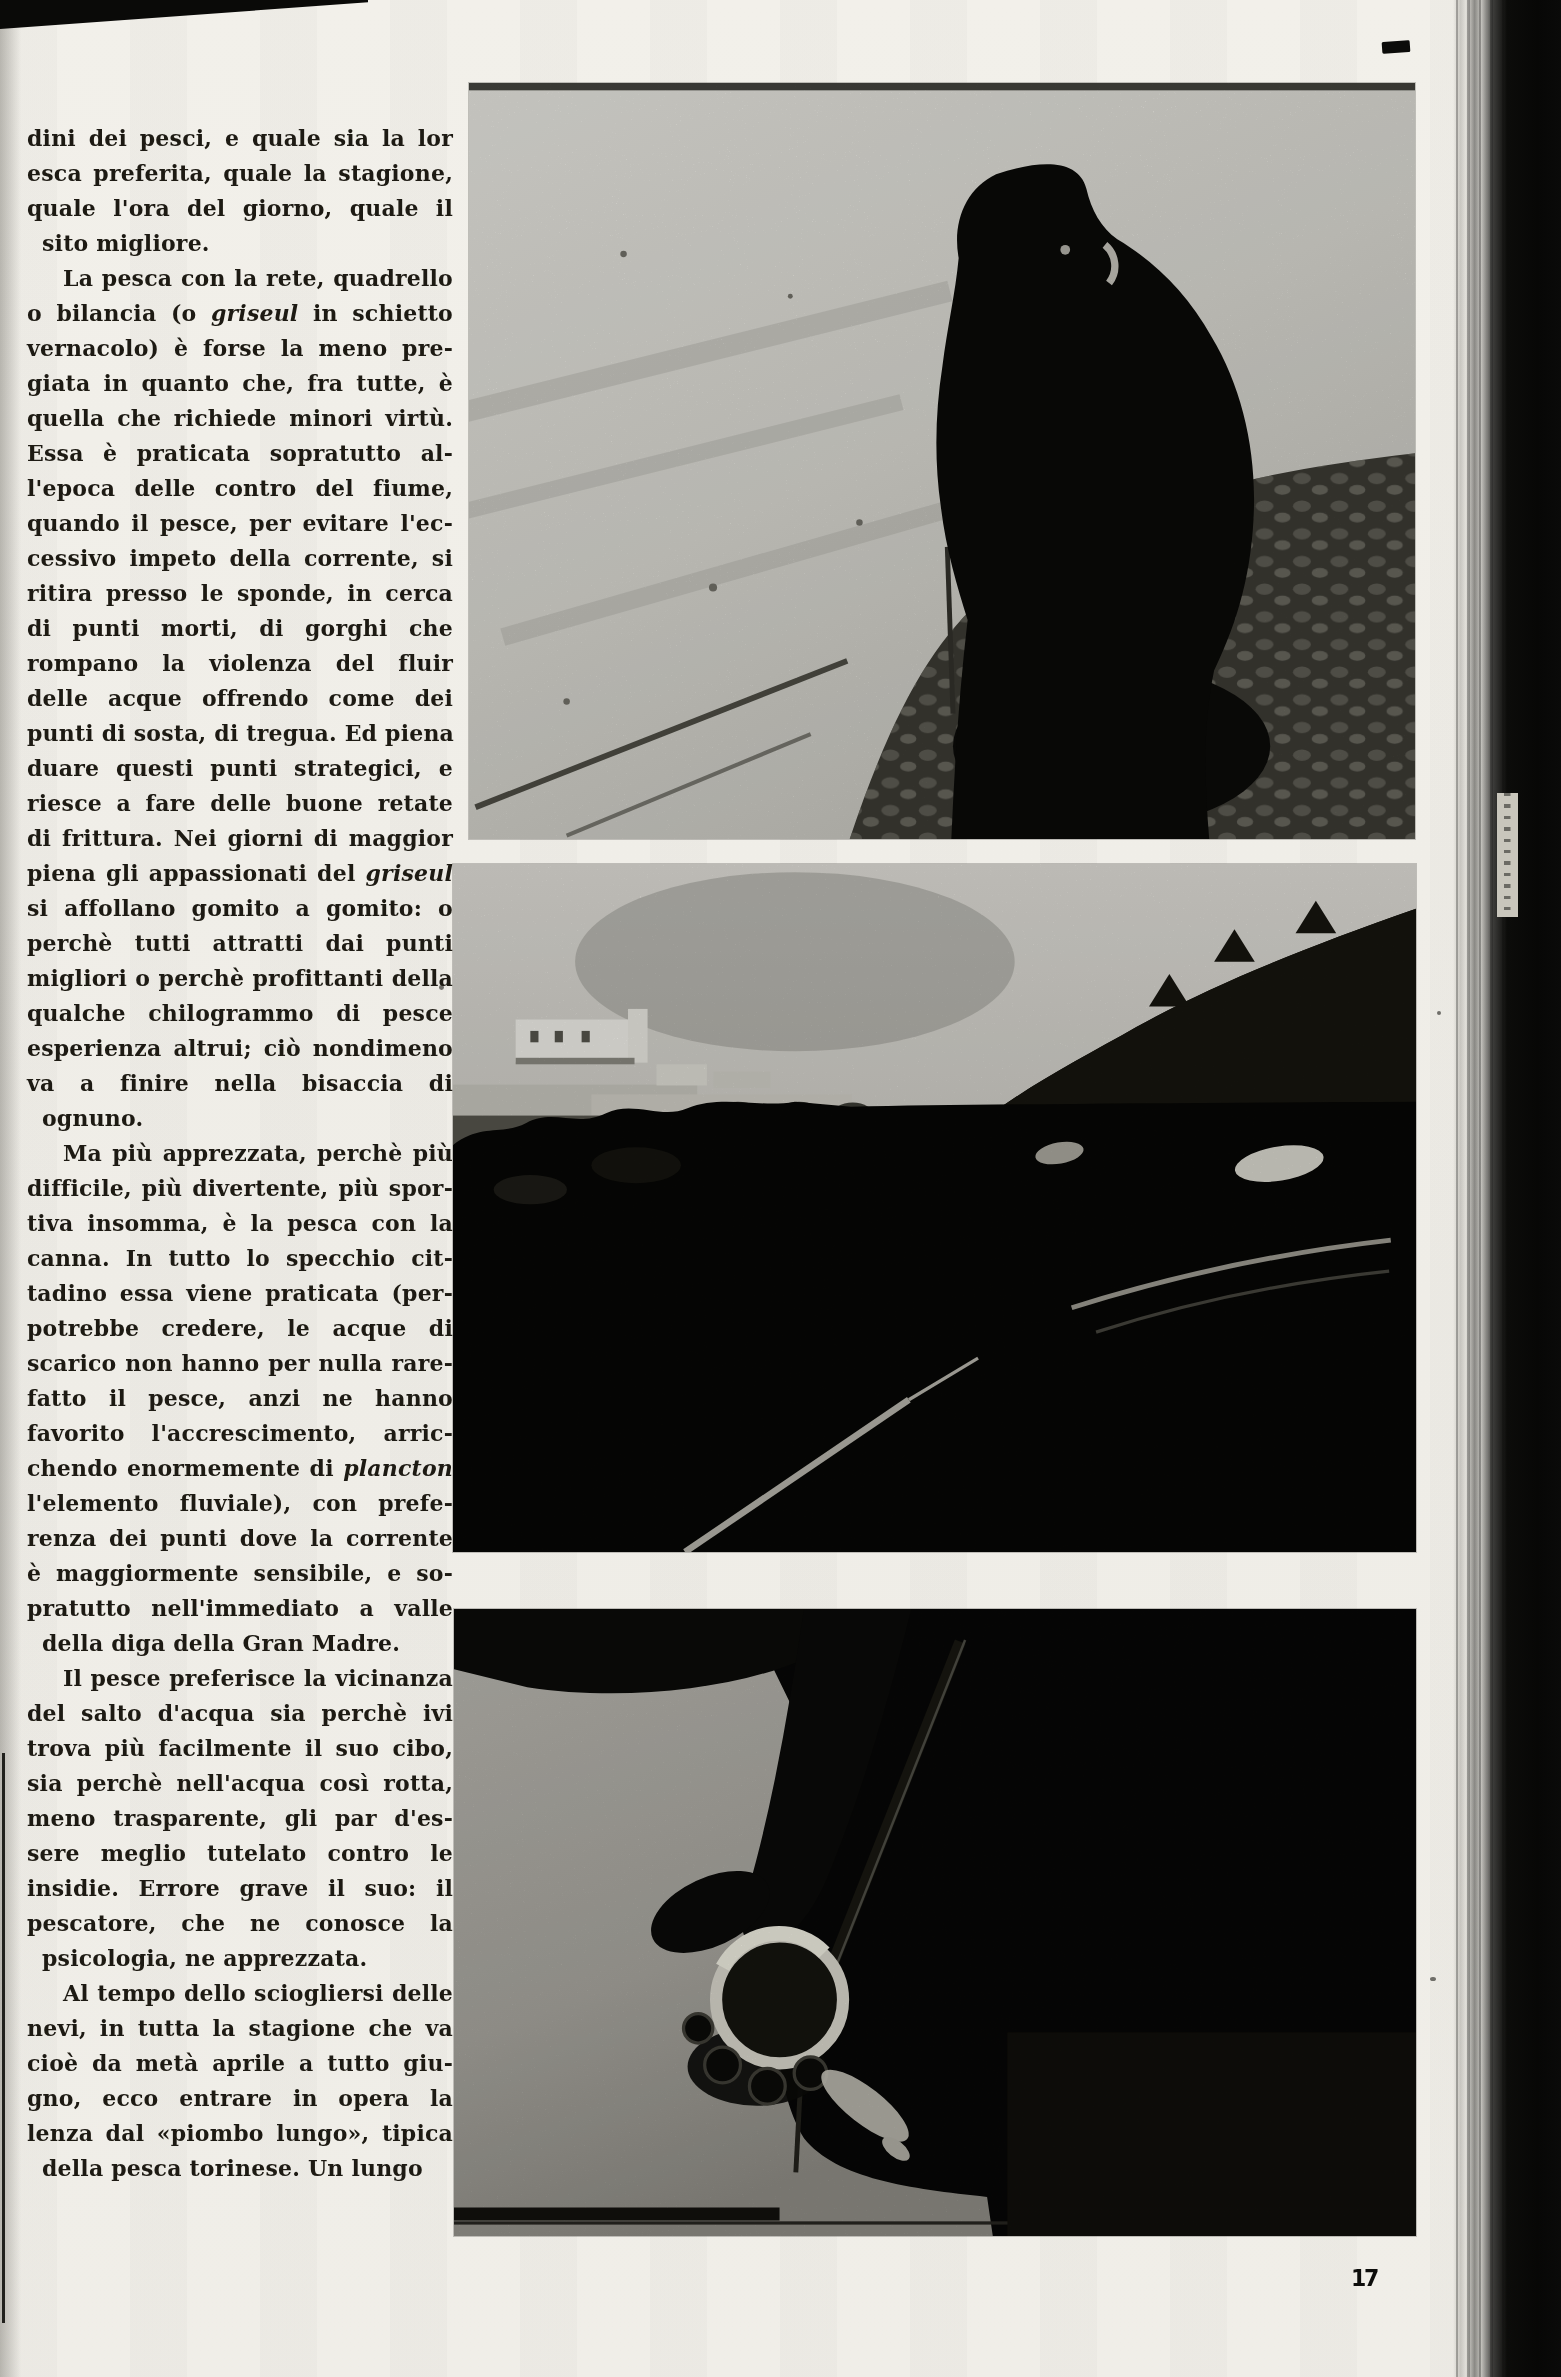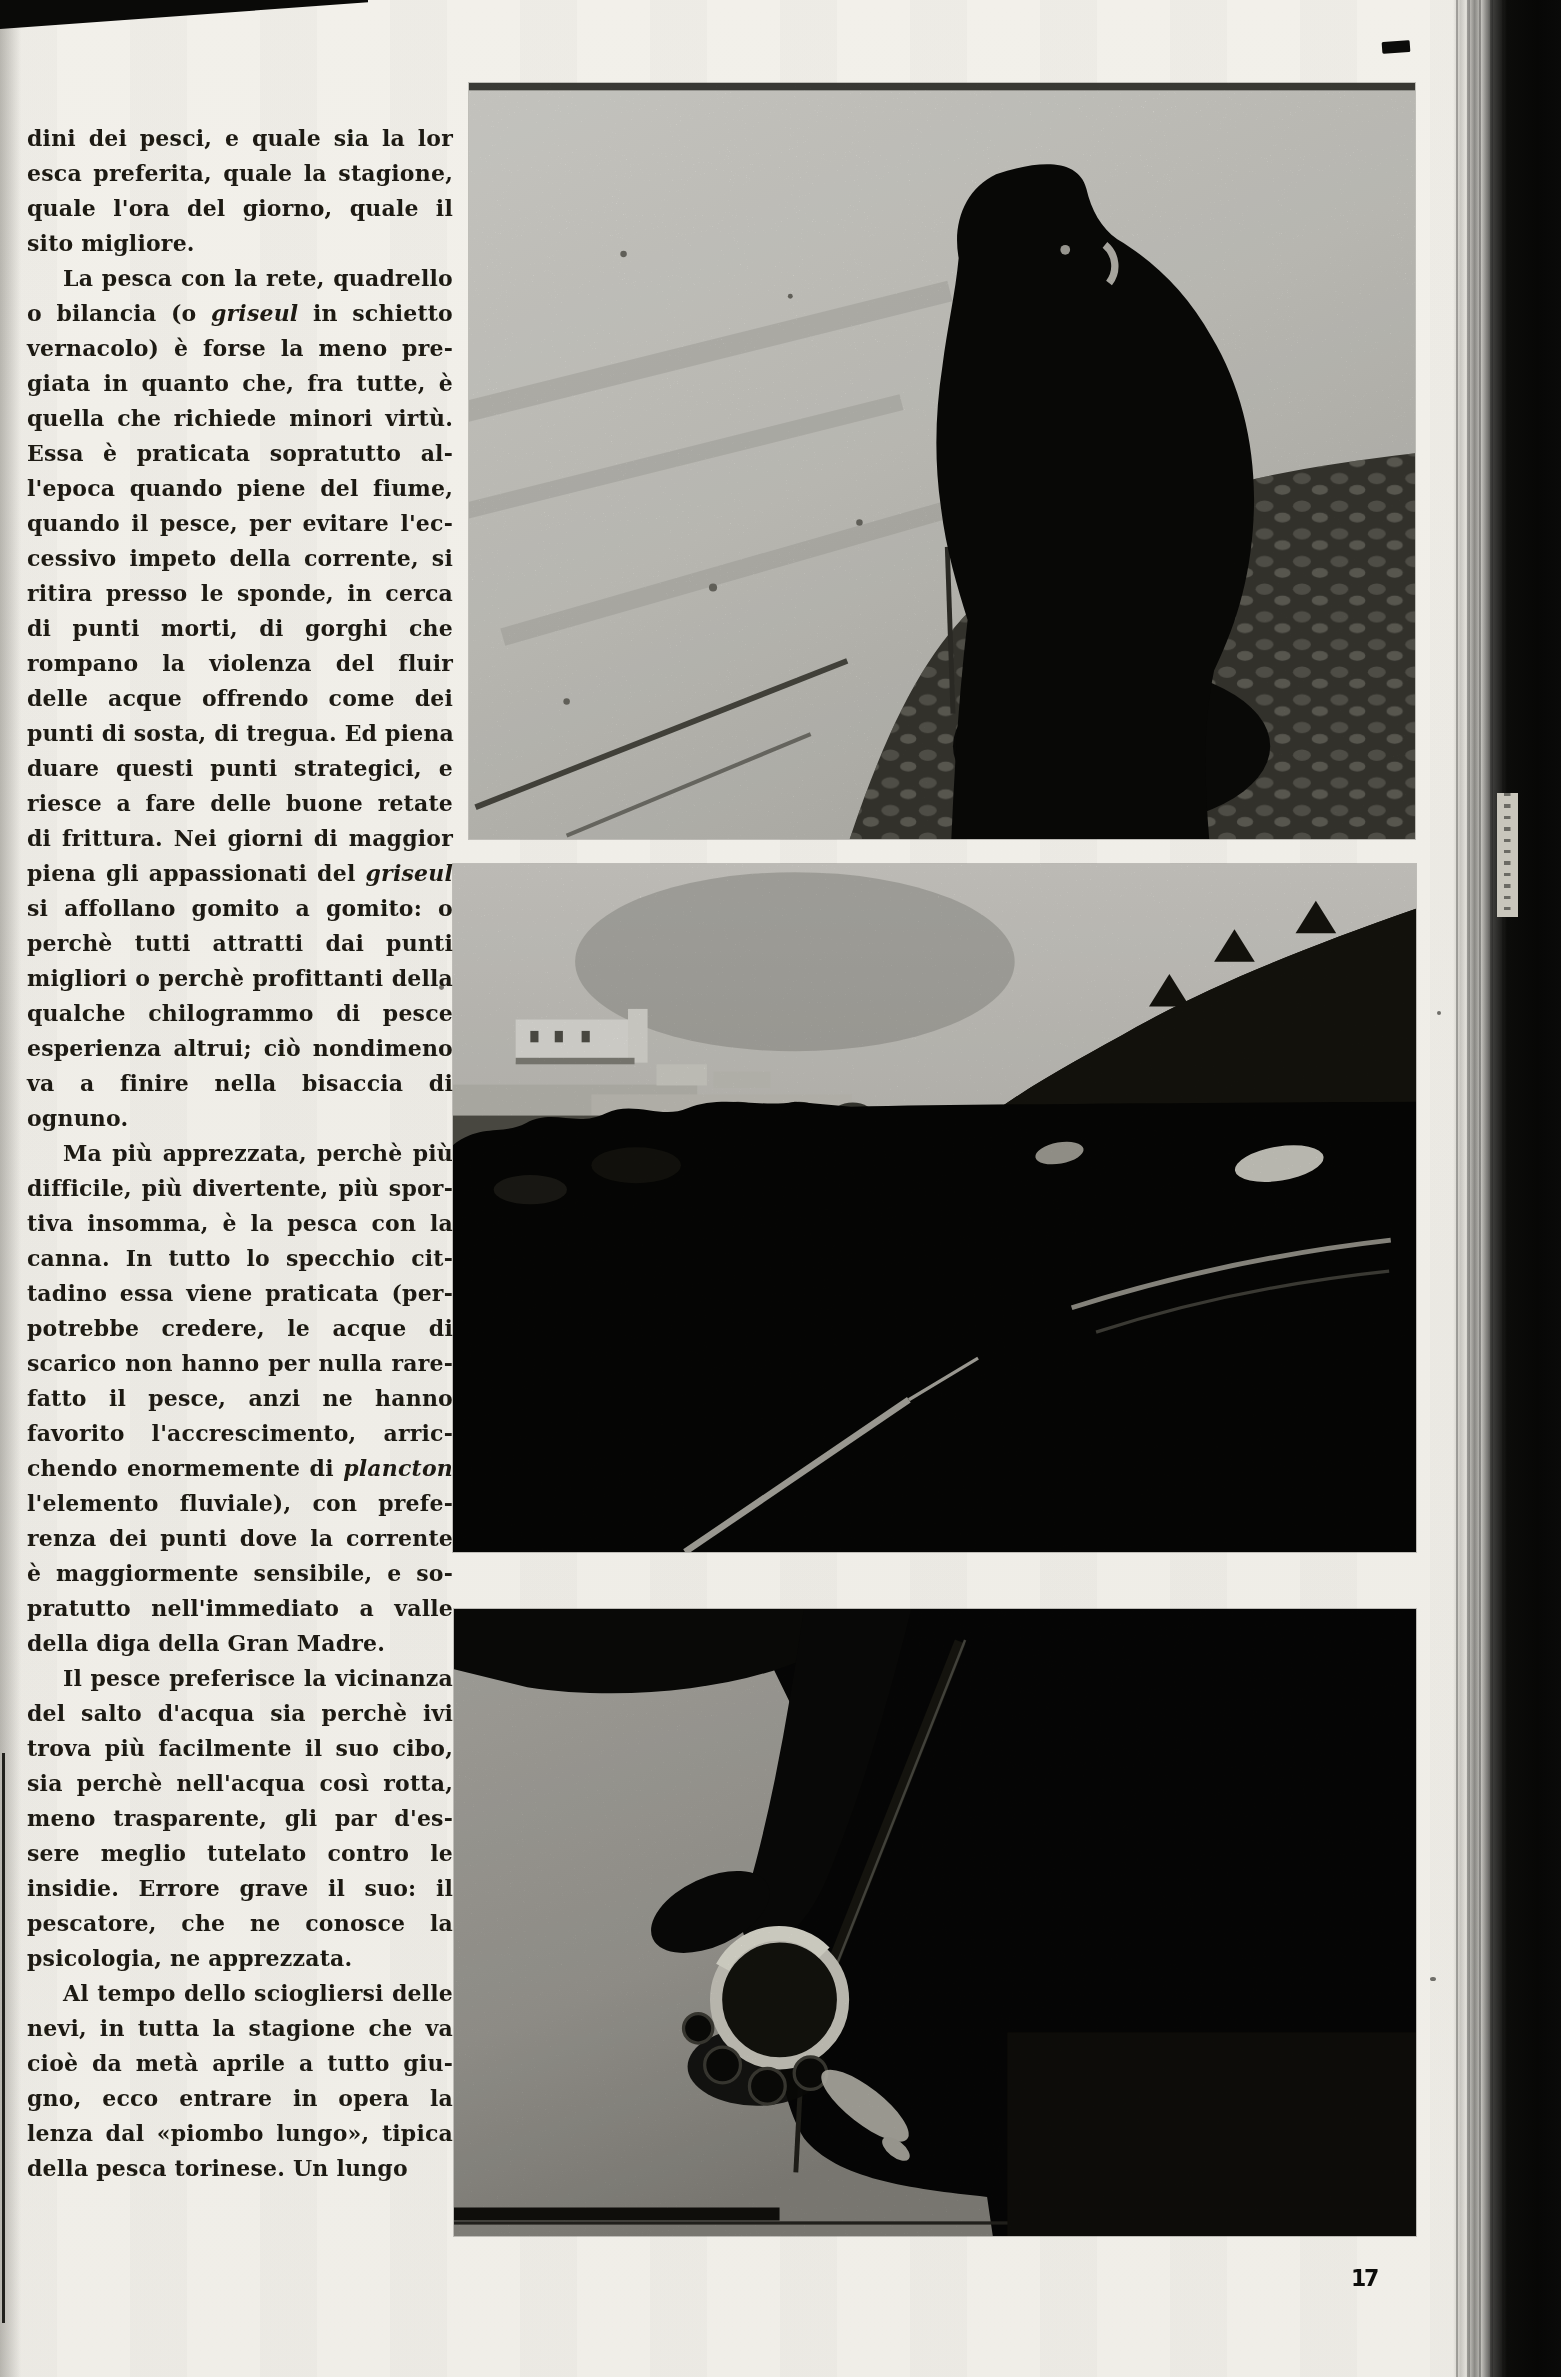--- a/index.html
+++ b/index.html
@@ -18,21 +18,21 @@
     border-radius:1.6px;transform:rotate(-4deg);}
   .left-rule{position:absolute;left:2.4px;top:1753px;width:2.4px;height:570px;background:#20201c;}
   .speck{position:absolute;background:#3a3934;border-radius:50%;opacity:.7;}
 
   
   .article{position:absolute;left:27px;top:121px;width:426px;color:#221f18;
     font-weight:bold;font-size:22px;line-height:35px;letter-spacing:0.2px;
     filter:blur(0.3px) contrast(1.05);}
   .tline{height:35px;white-space:nowrap;text-align:justify;text-align-last:justify;overflow:visible;}
   .tline.indent{padding-left:36px;}
-  .tline.pend{text-align-last:left;}
+  .tline.pend{text-align-last:left;margin-left:15px;}
   .tline i{font-style:italic;}
 
   
   .photo{position:absolute;outline:0.8px solid rgba(40,40,34,.25);}
   .photo svg{display:block;width:100%;height:100%;}
 
   
   .spine{position:absolute;left:1453px;top:0;width:108px;height:2377px;
     background:linear-gradient(90deg,
       rgba(0,0,0,0) 0%, rgba(40,38,34,.18) 7%, rgba(40,38,34,.05) 12%,
@@ -65,21 +65,21 @@
       <div class="tline">dini dei pesci, e quale sia la lor</div>
       <div class="tline">esca preferita, quale la stagione,</div>
       <div class="tline">quale l'ora del giorno, quale il</div>
       <div class="tline pend">sito migliore.</div>
       <div class="tline indent">La pesca con la rete, quadrello</div>
       <div class="tline">o bilancia (o <i>griseul</i> in schietto</div>
       <div class="tline">vernacolo) è forse la meno pre-</div>
       <div class="tline">giata in quanto che, fra tutte, è</div>
       <div class="tline">quella che richiede minori virtù.</div>
       <div class="tline">Essa è praticata sopratutto al-</div>
-      <div class="tline">l'epoca quando piene del fiume,</div>
+      <div class="tline">l'epoca delle contro del fiume,</div>
       <div class="tline">quando il pesce, per evitare l'ec-</div>
       <div class="tline">cessivo impeto della corrente, si</div>
       <div class="tline">ritira presso le sponde, in cerca</div>
       <div class="tline">di punti morti, di gorghi che</div>
       <div class="tline">rompano la violenza del fluir</div>
       <div class="tline">delle acque offrendo come dei</div>
       <div class="tline">punti di sosta, di tregua. Ed piena</div>
       <div class="tline">duare questi punti strategici, e</div>
       <div class="tline">riesce a fare delle buone retate</div>
       <div class="tline">di frittura. Nei giorni di maggior</div>

